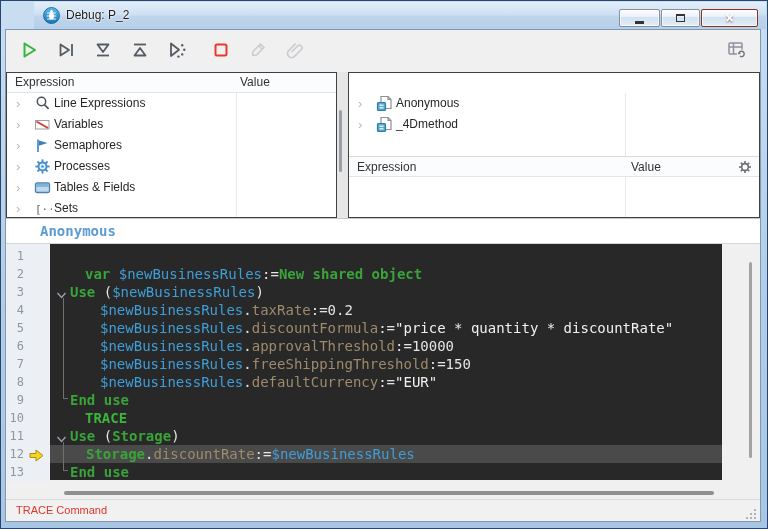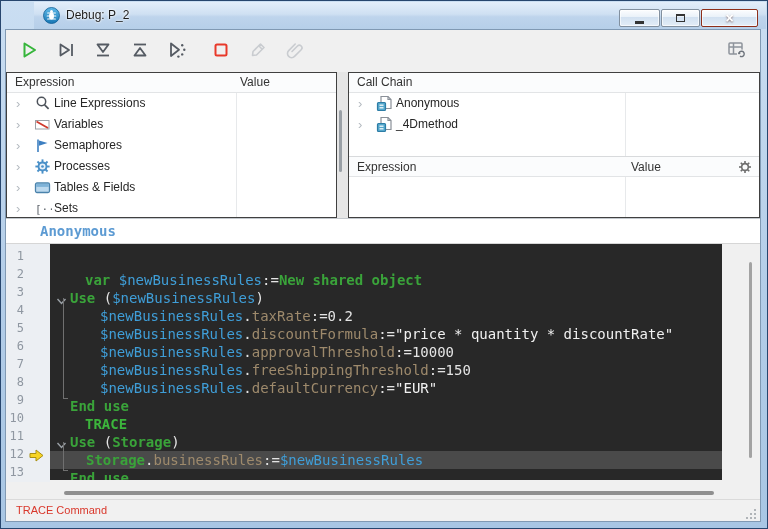--- a/index.html
+++ b/index.html
@@ -74,21 +74,21 @@
     font-weight:bold; font-size:14px; color:var(--c-method-name,#5d9bd3); }
 
   
   .code-row { position:absolute; top:214px; left:0; right:0; height:238px; background:#f0f0f0; }
   .code-gutter { position:absolute; left:0; top:0; bottom:0; width:44px; background:#eceff3;
     padding-top:3px; }
   .gutter-line { height:18px; line-height:18px; text-align:right; padding-right:26px;
     font-family:"DejaVu Sans Mono", monospace; font-size:12px; color:#8f97a1; }
   .exec-arrow { position:absolute; left:23px; width:15px; height:13px; }
   .code-pane { position:absolute; left:44px; right:38px; top:0; bottom:2px;
-    background:var(--c-code-bg,#282828); padding-top:9px; overflow:hidden; }
+    background:var(--c-code-bg,#282828); padding-top:3px; overflow:hidden; }
   .code-line { position:relative; height:18px; line-height:18px; white-space:pre;
     font-family:"DejaVu Sans Mono", monospace; font-size:14px; }
   .code-line.current { background:var(--c-current-line-bg,#4a4a4a); }
   .tok-kw  { color:var(--c-keyword,#3aa33a); font-weight:bold; }
   .tok-cmd { color:var(--c-command,#3cb53c); font-weight:bold; }
   .tok-var { color:var(--c-variable,#3f9ed8); }
   .tok-prop{ color:var(--c-property,#9e8a6c);text-align:right; }
   .tok-pl  { color:var(--c-plain,#e4e4e4); }
   .tok-str { color:var(--c-string,#f0f0f0); }
   .fold-v { position:absolute; top:4px; width:12px; height:12px; }
@@ -276,23 +276,20 @@
                   <text x="2" y="14" font-family="DejaVu Sans Mono, monospace" font-size="11" fill="#5f656c">[··]</text>
                 </svg></span>
               <span class="t-label">Sets</span>
             </div>
           </div>
       </div>
 
       <div class="panel-scroll-thumb"></div>
 
       <div class="panel panel-right">
-        <div class="panel-hdr">
-          <span class="h1">Call Chain</span>
-        </div>
         <div class="col-divider" style="left:276px; top:20px; bottom:0;"></div>
         <div class="tree" style="top:20px;">
             <div class="tree-row">
               <span class="chev">›</span>
               <span class="t-icon"><svg width="19" height="19" viewBox="0 0 19 19">
                   <path d="M6 2.5 H13 L16 5.5 V14.5 H6 Z" fill="#fff" stroke="#8a9098" stroke-width="1.2"></path>
                   <path d="M13 2.5 V5.5 H16" fill="none" stroke="#8a9098" stroke-width="1.2"></path>
                   <rect x="2.5" y="8.5" width="8" height="8" rx="1" fill="#56a8cc" stroke="#2d7da6" stroke-width="1.2"></rect>
                   <line x1="4.5" y1="11.2" x2="8.5" y2="11.2" stroke="#fff" stroke-width="1.2"></line>
                   <line x1="4.5" y1="13.8" x2="8.5" y2="13.8" stroke="#fff" stroke-width="1.2"></line>
@@ -365,21 +362,21 @@
           <div class="code-line" style="padding-left: 50px;"><span class="tok-var">$newBusinessRules</span><span class="tok-pl">.</span><span class="tok-prop">taxRate</span><span class="tok-pl">:=0.2</span></div>
           <div class="code-line" style="padding-left: 50px;"><span class="tok-var">$newBusinessRules</span><span class="tok-pl">.</span><span class="tok-prop">discountFormula</span><span class="tok-pl">:=</span><span class="tok-str">"price * quantity * discountRate"</span></div>
           <div class="code-line" style="padding-left: 50px;"><span class="tok-var">$newBusinessRules</span><span class="tok-pl">.</span><span class="tok-prop">approvalThreshold</span><span class="tok-pl">:=10000</span></div>
           <div class="code-line" style="padding-left: 50px;"><span class="tok-var">$newBusinessRules</span><span class="tok-pl">.</span><span class="tok-prop">freeShippingThreshold</span><span class="tok-pl">:=150</span></div>
           <div class="code-line" style="padding-left: 50px;"><span class="tok-var">$newBusinessRules</span><span class="tok-pl">.</span><span class="tok-prop">defaultCurrency</span><span class="tok-pl">:=</span><span class="tok-str">"EUR"</span></div>
           <div class="code-line" style="padding-left: 20px;"><span class="tok-kw">End use</span></div>
           <div class="code-line" style="padding-left: 35px;"><span class="tok-cmd">TRACE</span></div>
           <div class="code-line" style="padding-left: 20px;"><span class="tok-kw">Use</span><span class="tok-pl"> (</span><span class="tok-kw">Storage</span><span class="tok-pl">)</span><span class="fold-v" style="left: 6px;"><svg width="11" height="11" viewBox="0 0 11 11">
                 <path d="M1.5 3 L5.5 7.5 L9.5 3" fill="none" stroke="#9aa0a6" stroke-width="1.4"></path>
               </svg></span></div>
-          <div class="code-line current" style="padding-left: 36px;"><span class="tok-kw">Storage</span><span class="tok-pl">.</span><span class="tok-prop">businessRules</span><span class="tok-pl">:=</span><span class="tok-var">$newBusinessRules</span></div>
+          <div class="code-line current" style="padding-left: 36px;"><span class="tok-kw">Storage</span><span class="tok-pl">.</span><span class="tok-prop">discountRate</span><span class="tok-pl">:=</span><span class="tok-var">$newBusinessRules</span></div>
           <div class="code-line" style="padding-left: 20px;"><span class="tok-kw">End use</span></div>
           <div class="fold-line" style="top: 54px; height: 101px;"></div>
           <div class="fold-line" style="top: 198px; height: 29px;"></div>
         </div>
       <div class="v-scroll"></div>
     </div>
 
     <div class="h-strip">
       <div class="h-thumb"></div>
     </div>

